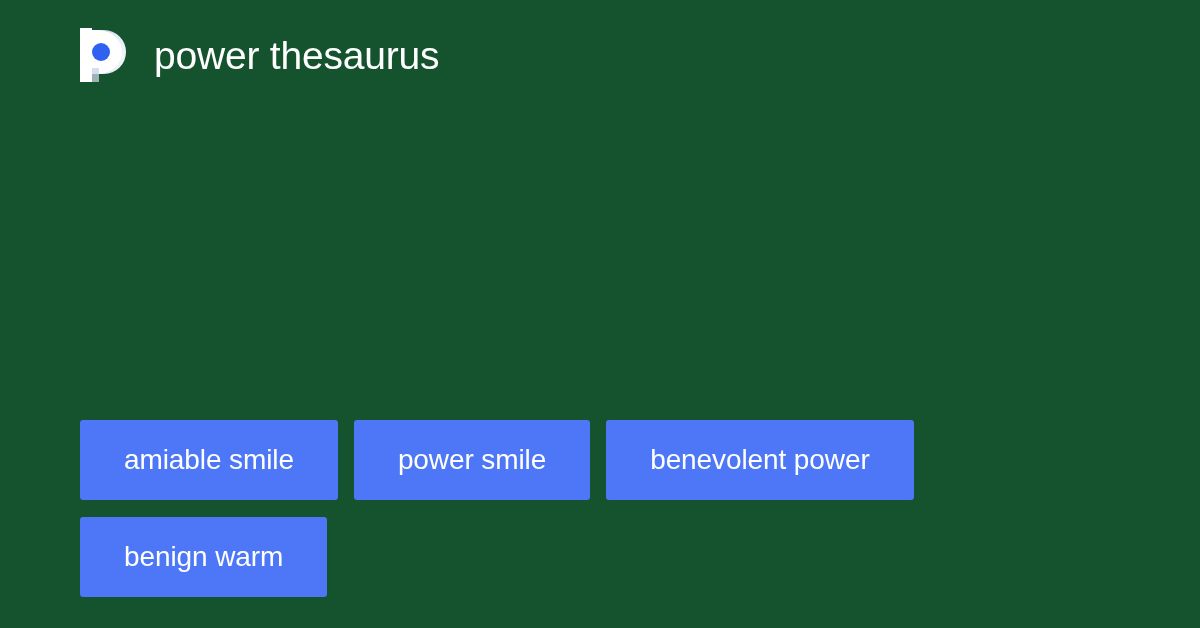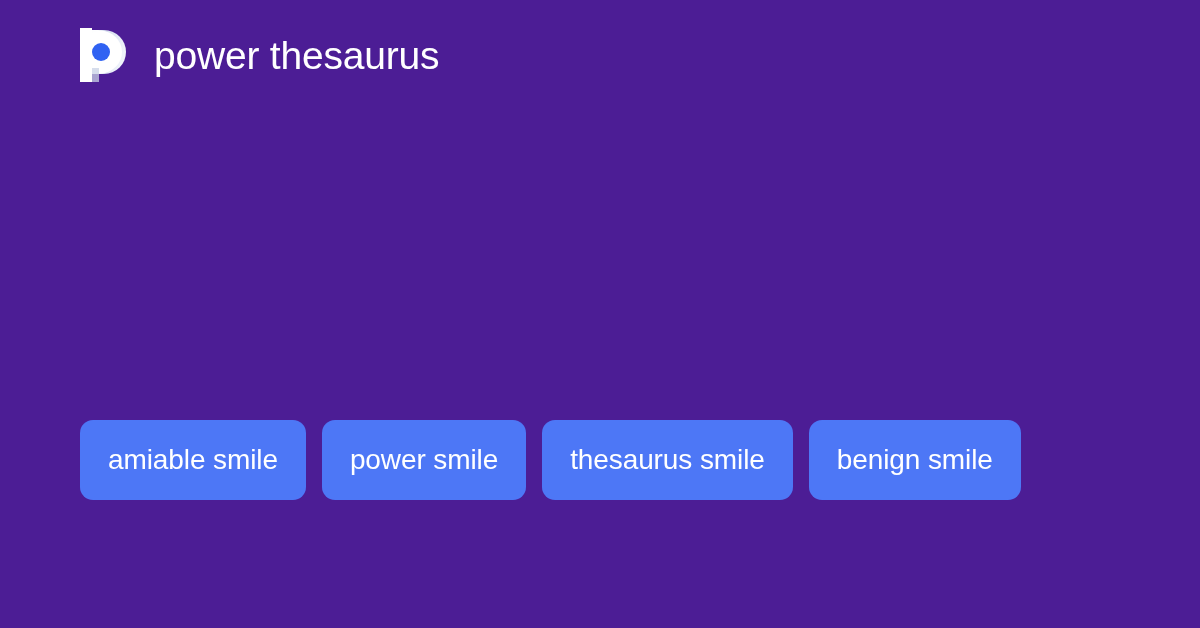--- a/index.html
+++ b/index.html
@@ -12,21 +12,21 @@
     overflow: hidden;
     font-family: "Liberation Sans", sans-serif;
     background: #3062F2;
     -webkit-font-smoothing: antialiased;
   }
 
   #page {
     position: relative;
     width: 1200px;
     height: 628px;
-    background: #4c1d95;
+    background: #14532d;
     box-sizing: border-box;
   }
 
   
   #brand {
     position: absolute;
     left: 80px;
     top: 26px;
     display: flex;
     align-items: center;
@@ -71,24 +71,24 @@
     top: 420px;
     width: 1040px;
     display: flex;
     flex-wrap: wrap;
     align-content: flex-start;
     gap: 17px 16px;
   }
 
   .chip {
     background: #4D77F6;
-    border-radius: 13px;
+    border-radius: 3px;
     height: 80px;
     box-sizing: border-box;
-    padding: 0 28px;
+    padding: 0 44px;
     display: flex;
     align-items: center;
     justify-content: center;
     color: #FFFFFF;
     font-size: 28px;
     font-weight: 400;
     line-height: 1;
     letter-spacing: -0.1px;
     white-space: nowrap;
   }
@@ -119,17 +119,17 @@
       <rect x="0" y="38" width="12" height="16" fill="#FFFFFF"></rect>
       <rect x="12" y="40" width="7" height="14" fill="#C8D2E6" opacity="0.75"></rect>
     </svg>
     <span id="brand-name">power thesaurus</span>
   </div>
 
 
   <div id="synonyms">
     <div class="chip">amiable smile</div>
     <div class="chip">power smile</div>
-    <div class="chip">thesaurus smile</div>
-    <div class="chip">benign smile</div>
+    <div class="chip">benevolent power</div>
+    <div class="chip">benign warm</div>
   </div>
 
 </div>
 
 </body></html>

